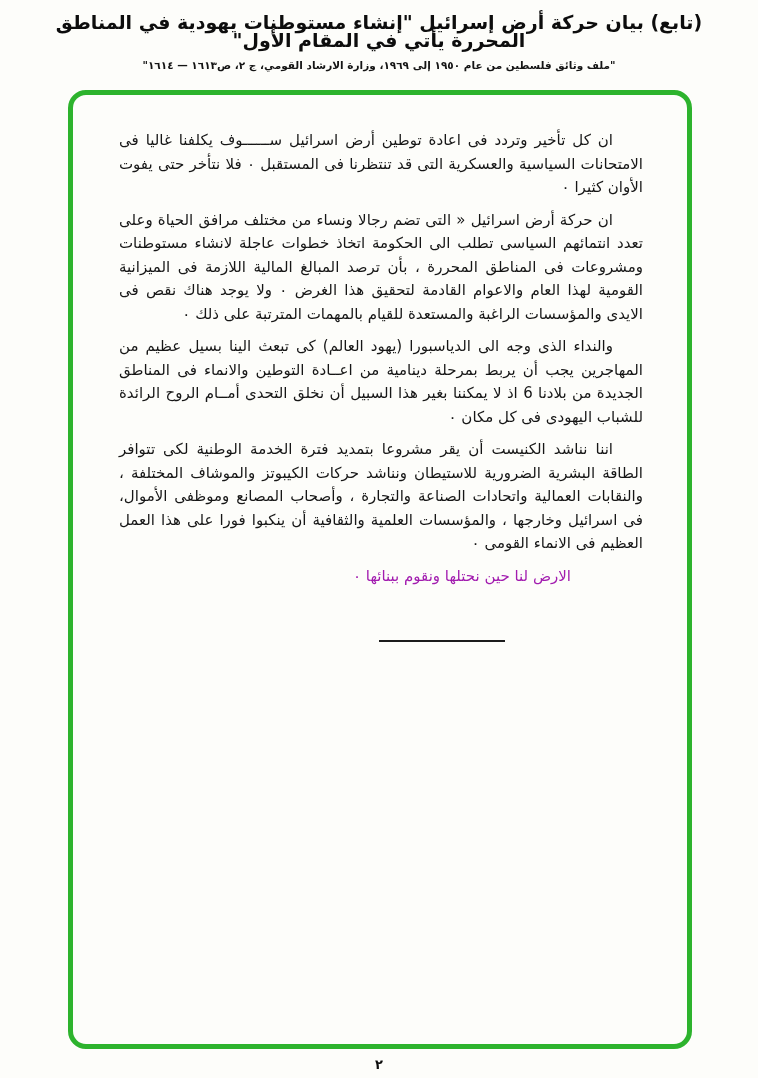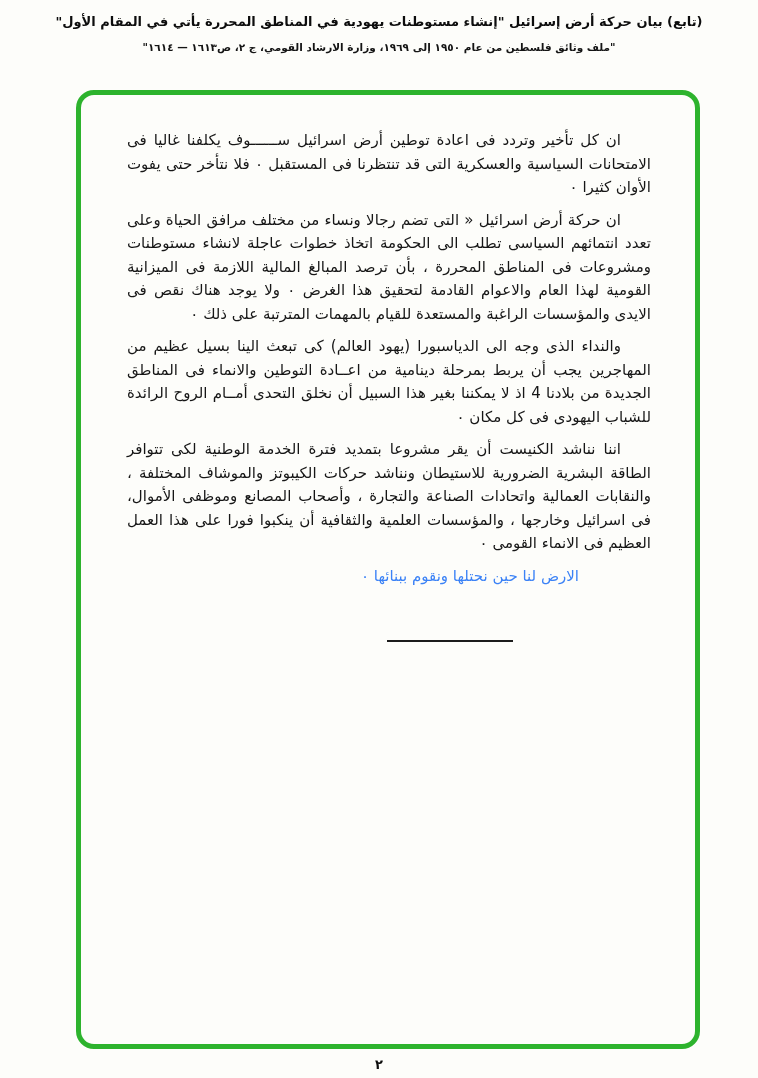--- a/index.html
+++ b/index.html
@@ -17,36 +17,36 @@
   }
 
   
   .page-header {
     direction: rtl;
     text-align: center;
     padding-top: 13px;
   }
   .page-header .title {
     font-weight: bold;
-    font-size: 13px;
+    font-size: 19px;
     line-height: 18px;
     color: #0d0d0d;
     padding: 0 40px;
   }
   .page-header .source {
     font-weight: bold;
     font-size: 10.5px;
     margin-top: 10px;
     color: #141414;
   }
 
   
   .doc-frame {
     position: absolute;
-    left: 76px;
+    left: 68px;
     top: 90px;
     width: 624px;
     height: 959px;
     border: 5px solid #2db32d;
     border-radius: 18px;
     box-sizing: border-box;
     padding: 34px 44px 0 46px;
     background: transparent;
   }
 
@@ -62,21 +62,21 @@
     margin: 0 0 9px 0;
     color: #161616;
   }
 
   .closing-line {
     direction: rtl;
     font-size: 15px;
     line-height: 23.5px;
     text-indent: 72px;
     margin-top: 6px;
-    color: #3b82f6;
+    color: #a21caf;
   }
 
   
   .signature {
     margin-top: 8px;
     margin-left: 2px;
     width: max-content;
     text-align: center;
   }
   .signature .sig-ar {
@@ -120,21 +120,21 @@
 
 <div class="page-header">
   <div class="title">(تابع) بيان حركة أرض إسرائيل "إنشاء مستوطنات يهودية في المناطق المحررة يأتي في المقام الأول"</div>
   <div class="source">"ملف وثائق فلسطين من عام ١٩٥٠ إلى ١٩٦٩، وزارة الارشاد القومي، ج ٢، ص١٦١٣ — ١٦١٤"</div>
 </div>
 
 <div class="doc-frame">
   <div class="body-text">
     <p>ان كل تأخير وتردد فى اعادة توطين أرض اسرائيل ســــــوف يكلفنا غاليا فى الامتحانات السياسية والعسكرية التى قد تنتظرنا فى المستقبل ٠ فلا نتأخر حتى يفوت الأوان كثيرا ٠</p>
     <p>ان حركة أرض اسرائيل « التى تضم رجالا ونساء من مختلف مرافق الحياة وعلى تعدد انتمائهم السياسى تطلب الى الحكومة اتخاذ خطوات عاجلة لانشاء مستوطنات ومشروعات فى المناطق المحررة ، بأن ترصد المبالغ المالية اللازمة فى الميزانية القومية لهذا العام والاعوام القادمة لتحقيق هذا الغرض ٠ ولا يوجد هناك نقص فى الايدى والمؤسسات الراغبة والمستعدة للقيام بالمهمات المترتبة على ذلك ٠</p>
-    <p>والنداء الذى وجه الى الدياسبورا (يهود العالم) كى تبعث الينا بسيل عظيم من المهاجرين يجب أن يربط بمرحلة دينامية من اعــادة التوطين والانماء فى المناطق الجديدة من بلادنا 4 اذ لا يمكننا بغير هذا السبيل أن نخلق التحدى أمــام الروح الرائدة للشباب اليهودى فى كل مكان ٠</p>
+    <p>والنداء الذى وجه الى الدياسبورا (يهود العالم) كى تبعث الينا بسيل عظيم من المهاجرين يجب أن يربط بمرحلة دينامية من اعــادة التوطين والانماء فى المناطق الجديدة من بلادنا 6 اذ لا يمكننا بغير هذا السبيل أن نخلق التحدى أمــام الروح الرائدة للشباب اليهودى فى كل مكان ٠</p>
     <p>اننا نناشد الكنيست أن يقر مشروعا بتمديد فترة الخدمة الوطنية لكى تتوافر الطاقة البشرية الضرورية للاستيطان ونناشد حركات الكيبوتز والموشاف المختلفة ، والنقابات العمالية واتحادات الصناعة والتجارة ، وأصحاب المصانع وموظفى الأموال، فى اسرائيل وخارجها ، والمؤسسات العلمية والثقافية أن ينكبوا فورا على هذا العمل العظيم فى الانماء القومى ٠</p>
   </div>
 
   <div class="closing-line">الارض لنا حين نحتلها ونقوم ببنائها ٠</div>
 
 
   <div class="divider"></div>
 </div>
 
 <div class="page-number">٢</div>

